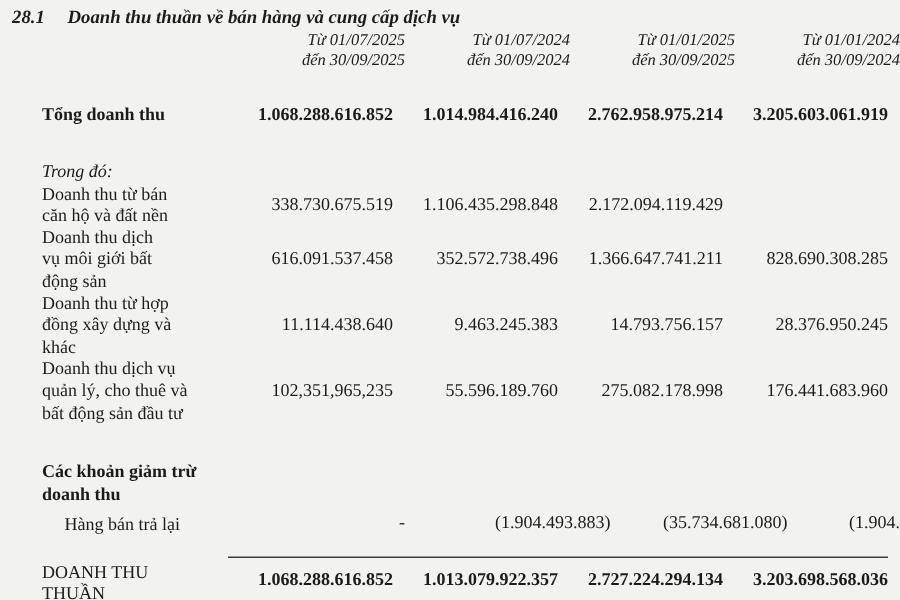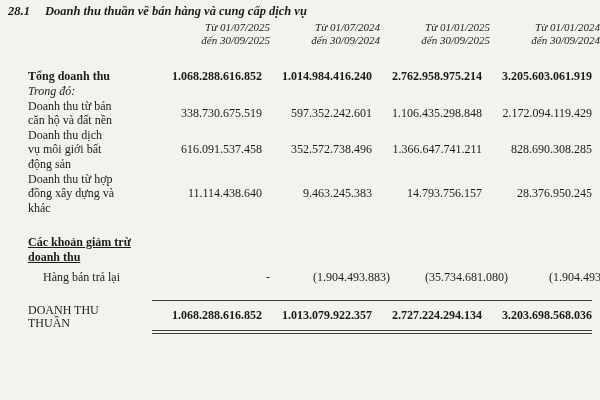--- a/index.html
+++ b/index.html
@@ -24,25 +24,25 @@
   }
   .col-headers {
     display:flex; margin-top:2px;
     font-style:italic; font-size:11px; line-height:13px;justify-content:flex-end;
   }
   .col-headers .val { white-space:pre-line; }
   .grid-row { display:flex; align-items:center; }
   .bold { font-weight:bold; }
   .italic { font-style:italic; }
   .row-total { margin-top:22px; }
-  .row-breakdown-heading { }
-  .row-deduct-heading { margin-top:20px;text-decoration:underline; }
+  .row-breakdown-heading { margin-top:23px; }
+  .row-deduct-heading { margin-top:25px; }
   .row-deduct { margin-top:5px;gap:8px; }
   .row-deduct .label-cell { padding-left:43px; }
-  .paren-shift { position:relative; left:2px; }
+  .paren-shift { position:relative; left:19px; }
   .net-row { display:flex; margin-top:15px; }
   .net-row .label-cell {
     font-weight:normal; line-height:13.5px; padding-top:4px; padding-bottom:3px;
   }
   .net-vals {
     display:flex; align-items:center; width:440px; flex:0 0 440px;
     border-top:1.5px solid #3d3d3d; border-bottom:4px double #3d3d3d;
     font-weight:bold;
   }
 </style>
@@ -77,21 +77,20 @@
   </div>
 
   <div class="grid-row row-breakdown-heading">
     <div class="label-cell italic">Trong đó:</div>
   </div>
 
   <div class="grid-row">
     <div class="label-cell">Doanh thu từ bán
 căn hộ và đất nền</div>
     <div class="val">338.730.675.519</div>
-    <div class="val">597.352.242.601</div>
     <div class="val">1.106.435.298.848</div>
     <div class="val">2.172.094.119.429</div>
   </div>
 
   <div class="grid-row">
     <div class="label-cell">Doanh thu dịch
 vụ môi giới bất
 động sản</div>
     <div class="val">616.091.537.458</div>
     <div class="val">352.572.738.496</div>
@@ -102,20 +101,29 @@
   <div class="grid-row">
     <div class="label-cell">Doanh thu từ hợp
 đồng xây dựng và
 khác</div>
     <div class="val">11.114.438.640</div>
     <div class="val">9.463.245.383</div>
     <div class="val">14.793.756.157</div>
     <div class="val">28.376.950.245</div>
   </div>
 
+  <div class="grid-row">
+    <div class="label-cell">Doanh thu dịch vụ
+quản lý, cho thuê và
+bất động sản đầu tư</div>
+    <div class="val">102,351,965,235</div>
+    <div class="val">55.596.189.760</div>
+    <div class="val">275.082.178.998</div>
+    <div class="val">176.441.683.960</div>
+  </div>
 
   <div class="grid-row row-deduct-heading bold">
     <div class="label-cell">Các khoản giảm trừ doanh thu</div>
   </div>
 
   <div class="grid-row row-deduct">
     <div class="label-cell">Hàng bán trả lại</div>
     <div class="val">-</div>
     <div class="val paren-shift">(1.904.493.883)</div>
     <div class="val paren-shift">(35.734.681.080)</div>

